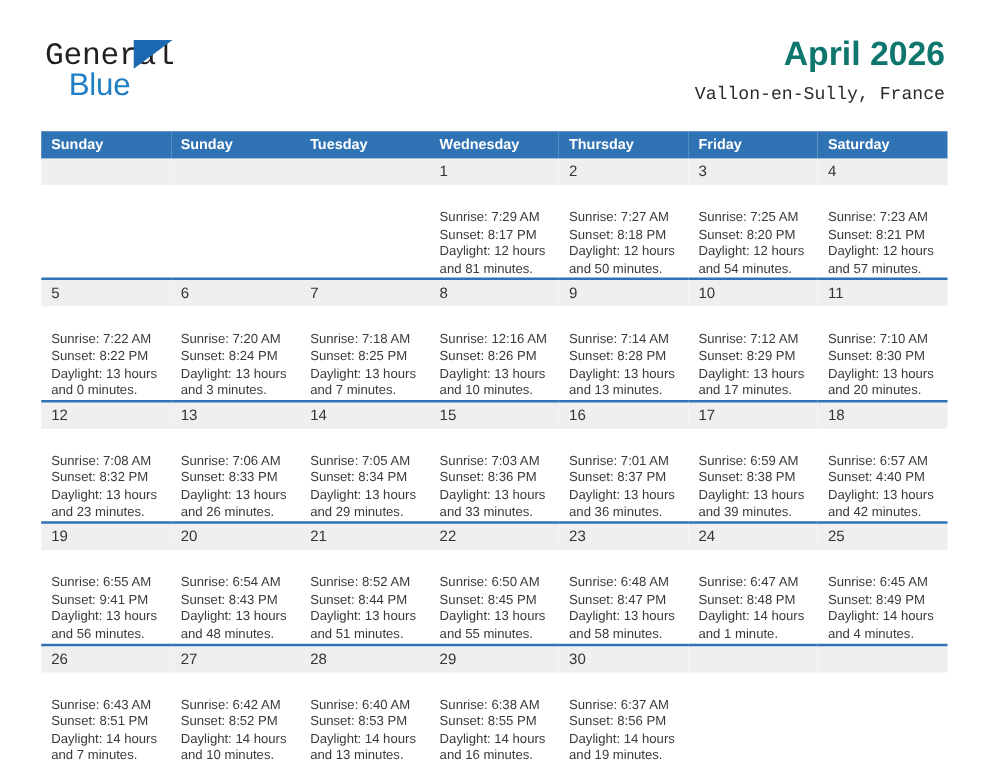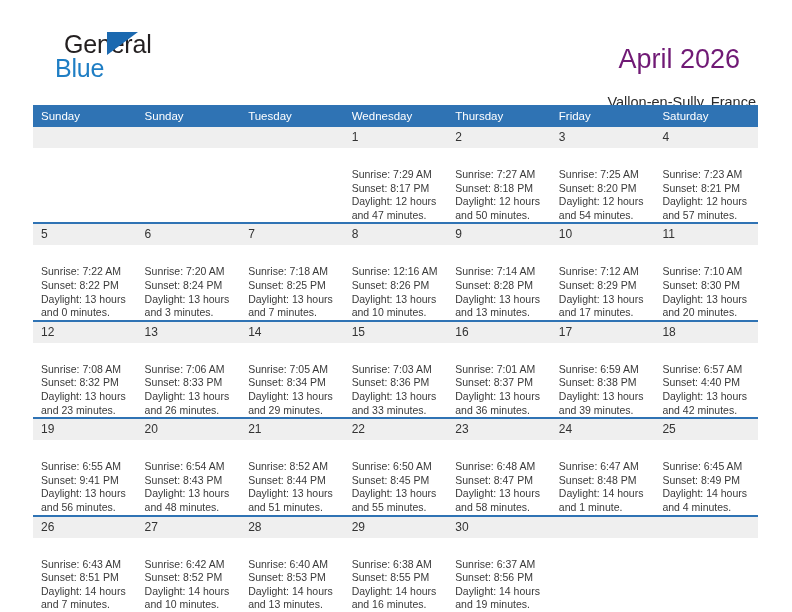--- a/index.html
+++ b/index.html
@@ -29,22 +29,21 @@
     width: 140px;
     height: 52px;
   }
   .brand-general {
     position: absolute;
     left: 0;
     top: 0;
     font-size: 25px;
     letter-spacing: -0.2px;
     color: #231f20;
-    font-family: Liberation Sans, sans-serif;
-    margin-left: 28px;
+    font-family: Liberation Mono, monospace;
   }
   .brand-blue {
     position: absolute;
     left: 19px;
     top: 24px;
     font-size: 25px;
     letter-spacing: -0.2px;
     color: #1f7ec4;
     font-family: "Liberation Sans", sans-serif;
   }
@@ -59,46 +58,47 @@
   }
 
   .title-block {
     position: absolute;
     right: 36px;
     top: 26px;
     text-align: right;
   }
   .cal-title {
     font-size: 27px;
-    color: #701a75;
+    color: #0f766e;
     line-height: 34px;
-    font-weight: normal;
-    margin: 16px;
+    font-weight: bold;
+    margin: 0;
   }
   .cal-subtitle {
     font-size: 14.5px;
     color: #2b2b2b;
     line-height: 20px;
     margin: 6px 0 0 0;
+    font-family: Liberation Mono, monospace;
   }
 
   
   .calendar {
     position: absolute;
     left: 33px;
     top: 105px;
     width: 725px;
     border-collapse: collapse;
     table-layout: fixed;
   }
   .calendar th {
     background: #2f73b4;
     color: #ffffff;
     font-size: 11.5px;
-    font-weight: normal;
+    font-weight: bold;
     text-align: left;
     padding: 5px 0 5px 8px;
     height: 12px;
     border: none;
   }
   .calendar td {
     width: 103.57px;
     vertical-align: top;
     padding: 0;
     border: none;
@@ -175,21 +175,21 @@
         </td>
       <td class="blank">
           <div class="daynum empty"></div>
         </td>
       <td>
         <div class="daynum">1</div>
         <div class="dayinfo">
           <div>Sunrise: 7:29 AM</div>
           <div>Sunset: 8:17 PM</div>
           <div>Daylight: 12 hours</div>
-          <div>and 47 minutes.</div>
+          <div>and 81 minutes.</div>
         </div>
       </td>
       <td>
         <div class="daynum">2</div>
         <div class="dayinfo">
           <div>Sunrise: 7:27 AM</div>
           <div>Sunset: 8:18 PM</div>
           <div>Daylight: 12 hours</div>
           <div>and 50 minutes.</div>
         </div>

